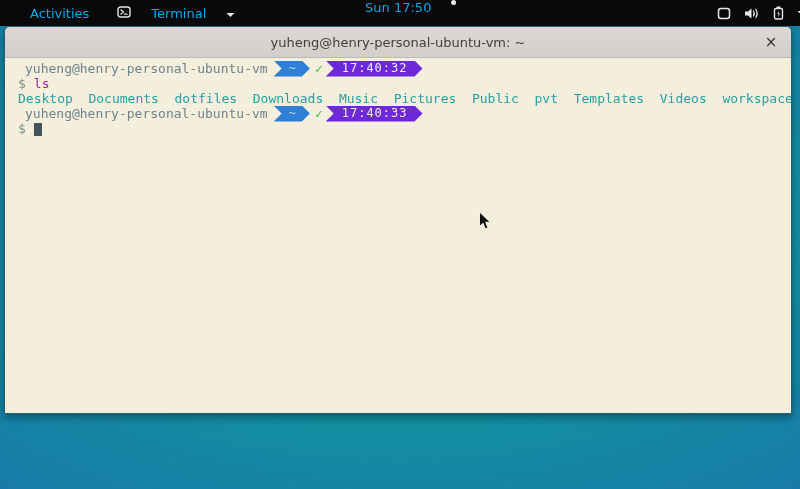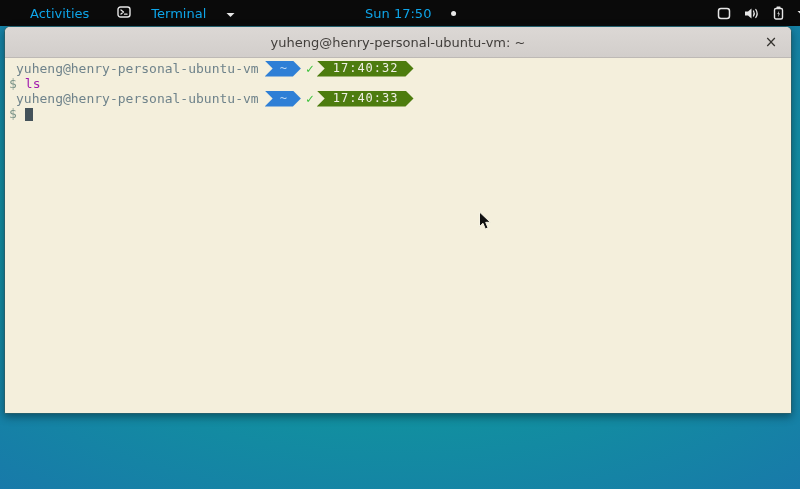--- a/index.html
+++ b/index.html
@@ -14,21 +14,21 @@
     background:#0a0a0a; color:#0ea5e9; display:flex; align-items:center;
     font-size:13px;
     padding-left:16px;
   }
   .activities{margin-left:14px; cursor:default;}
   .appmenu{display:flex; align-items:center; gap:20px; margin-left:28px;}
   .term-icon{display:block;}
   .caret-down{display:block; margin-top:1px;}
   .clock-wrap{
     position:absolute; left:50%; transform:translateX(-47%);
-    display:flex; align-items:center; gap:20px; height:26px;
+    display:flex; gap:20px; height:26px;
   }
   .notif-dot{width:5px;height:5px;border-radius:50%;background:#e8e8e8;}
   .status-icons{margin-left:auto; margin-right:10px; display:flex; align-items:center; gap:13px;}
   .status-icons svg{display:block;}
   
   .desktop{
     position:absolute; left:0; top:26px; width:800px; height:463px;
     background:radial-gradient(ellipse 760px 420px at 50% 42%, #0fa7a0 0%, #11919f 45%, #1b6fae 100%);
   }
   
@@ -46,39 +46,39 @@
     display:flex; align-items:center; justify-content:center;
   }
   .titlebar .title{font-size:13px; font-weight:normal; color:#413e3b;}
   .close-btn{
     position:absolute; right:8px; top:3px; width:24px; height:24px;
     background:none; border:none; font-size:15px; line-height:24px;
     color:#35332f; cursor:default; padding:0; font-family:inherit;
   }
   
   .term{
-    flex:1; background:#f4efdc; padding:3px 2px 0 2px;
+    flex:1; background:#f4efdc; padding:3px 2px 0 11px;
     font-family:"DejaVu Sans Mono","Liberation Mono",monospace;
     font-size:13px; line-height:15px; white-space:nowrap;
   }
   .line{height:15px;}
   .prompt-line{display:flex; align-items:center;}
   .host{color:#6f838b; padding-left:9px;}
   .seg{
     display:inline-flex; align-items:center; justify-content:center;
     height:15px; font-size:12px;
   }
   .seg-blue{
     background:#2e7fd6; color:#b9d6f2; margin-left:6px;
     padding:0 14px 1px 15px;
     clip-path:polygon(0 0, calc(100% - 8px) 0, 100% 50%, calc(100% - 8px) 100%, 0 100%, 8px 50%);
   }
   .check{color:#3cc23c; font-weight:bold; margin:0 3px 0 5px;}
   .seg-dark{
-    background:#4d7c0f; color:#f0efe6; letter-spacing:1px;
+    background:#6d28d9; color:#f0efe6; letter-spacing:1px;
     padding:0 15px 1px 16px;
     clip-path:polygon(0 0, calc(100% - 8px) 0, 100% 50%, calc(100% - 8px) 100%, 0 100%, 8px 50%);
   }
   .dollar{color:#7b9489; padding-left:2px;}
   .cmd{color:#a21caf; margin-left:8px;}
   .listing{color:#2a9da3;}
   .listing span{margin-right:2ch;}
   .listing span:first-child{margin-left:2px;}
   .cursor-block{
     display:inline-block; width:8px; height:13px; background:#44525a;
@@ -158,20 +158,23 @@
           <span class="host">yuheng@henry-personal-ubuntu-vm</span>
           <span class="seg seg-blue">~</span>
           <span class="check">✓</span>
           <span class="seg seg-dark">17:40:32</span>
         </div>
 
         <div class="line">
           <span class="dollar">$</span><span class="cmd">ls</span>
         </div>
 
+        <div class="line listing">
+          <span>Desktop</span><span>Documents</span><span>dotfiles</span><span>Downloads</span><span>Music</span><span>Pictures</span><span>Public</span><span>pvt</span><span>Templates</span><span>Videos</span><span>workspace</span>
+        </div>
 
         <div class="line prompt-line">
           <span class="host">yuheng@henry-personal-ubuntu-vm</span>
           <span class="seg seg-blue">~</span>
           <span class="check">✓</span>
           <span class="seg seg-dark">17:40:33</span>
         </div>
 
         <div class="line">
           <span class="dollar">$</span><span class="cursor-block"></span>

